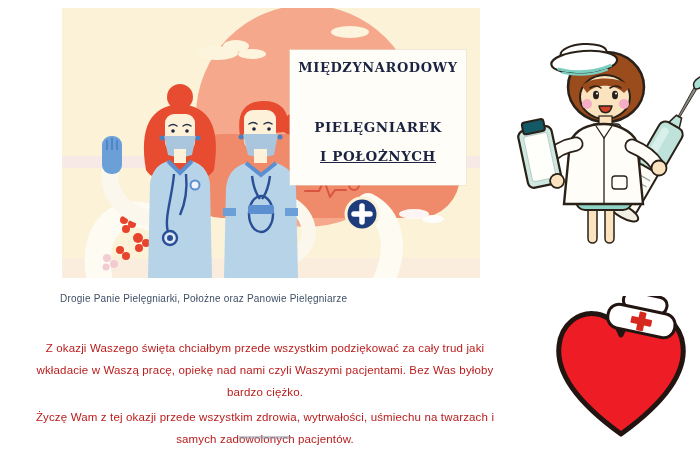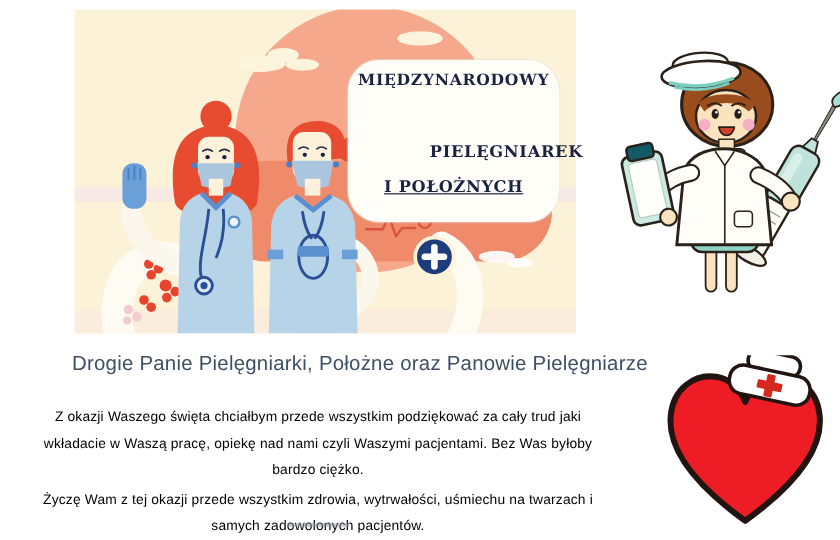--- a/index.html
+++ b/index.html
@@ -15,49 +15,48 @@
   
   .banner {
     position: absolute; left: 62px; top: 8px; width: 418px; height: 270px;
   }
   .banner svg { display: block; }
 
   .title-box {
     position: absolute; left: 290px; top: 50px; width: 176px; height: 135px;
     background: #fefdf8;
     box-shadow: 0 0 0 1px rgba(230,225,210,.5);
-    border-radius: 26px;
   }
   .title-line {
     position: absolute; left: 0; width: 100%;
     text-align: center;
     font-family: "DejaVu Serif", "Liberation Serif", serif;
     font-weight: 700;
     font-size: 13.5px;
     letter-spacing: .6px;
     color: #1b2340;
     white-space: nowrap;
   }
   .tl-0 { top: 10px; font-size: 13px; }
   .tl-1 { top: 44px; }
-  .tl-2 { top: 69px; margin-left: 44px; }
+  .tl-2 { top: 69px; }
   .tl-3 { top: 98px; text-decoration: underline; }
 
   
   .nurse-clipart { position: absolute; left: 512px; top: 40px; }
   .heart-clipart { position: absolute; left: 550px; top: 296px; }
 
   
   .salutation {
     position: absolute; left: 60px; top: 293px;
-    font-size: 17px; color: #3f4f66; letter-spacing: .2px;
+    font-size: 10px; color: #3f4f66; letter-spacing: .2px;
   }
   .letter-body {
     position: absolute; left: 35px; top: 337px; width: 460px;
-    text-align: center; color: #000000;
+    text-align: center; color: #b91c1c;
   }
   .letter-body p {
     font-size: 11.5px; line-height: 22px; letter-spacing: .15px;
   }
   .para2 { margin-top: 3px; }
   .scan-artifact {
     position: absolute; left: 239px; top: 436px; width: 52px; height: 3px;
     background: #8d97a6; opacity: .5; filter: blur(.6px);
   }
 </style>

